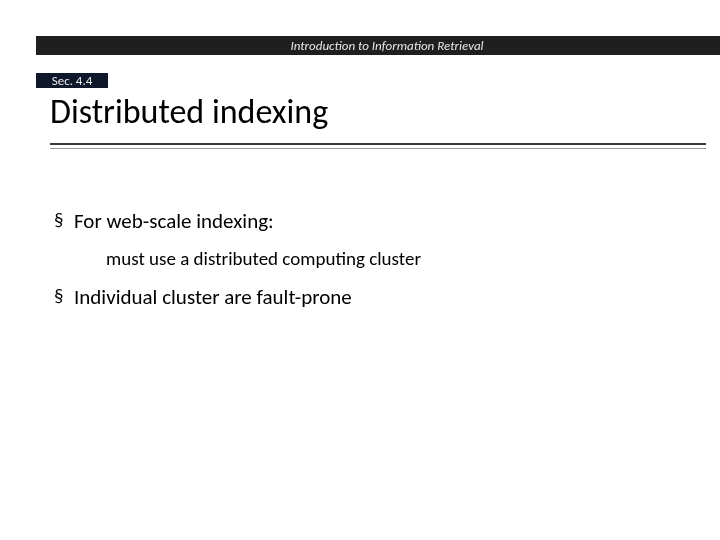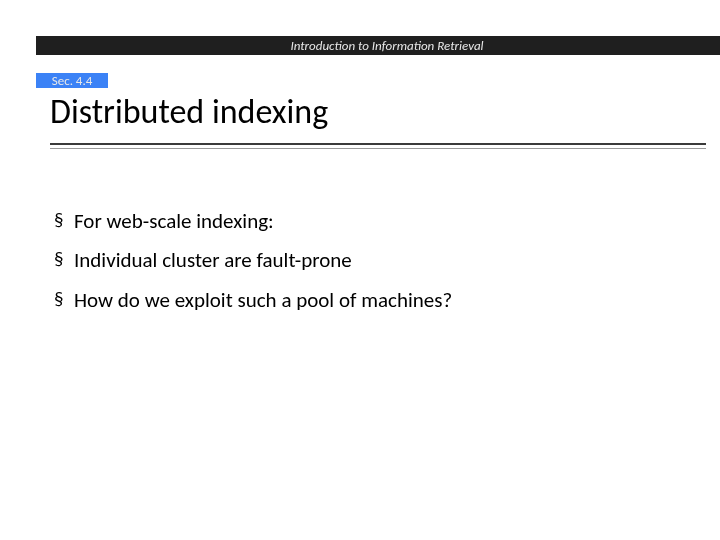--- a/index.html
+++ b/index.html
@@ -21,21 +21,21 @@
     background: #1f1f1f;
     color: #e8e8e8;
     font-style: italic;
     font-size: 13px;
     padding: 2px 6px;
     display: flex;
     align-items: center;
   }
   .header-right {
     width: 72px;
-    background: #3b82f6;
+    background: #0f172a;
     color: #e8e8e8;
     font-size: 13px;
     display: flex;
     align-items: center;
     justify-content: center;
   }
   .title-block {
     padding: 24px 14px 12px 14px;
     border-radius: 20px;
   }
@@ -96,15 +96,15 @@
   <div class="header-right">Sec. 4.4</div>
 </div>
 
 <div class="title-block">
   <div class="title">Distributed indexing</div>
   <div class="rule"></div>
 </div>
 
 <div class="content">
   <div class="lvl1">For web-scale indexing:</div>
+  <div class="lvl2">must use a distributed computing cluster</div>
   <div class="lvl1">Individual cluster are fault-prone</div>
-  <div class="lvl1">How do we exploit such a pool of machines?</div>
 </div>
 
 </body></html>

